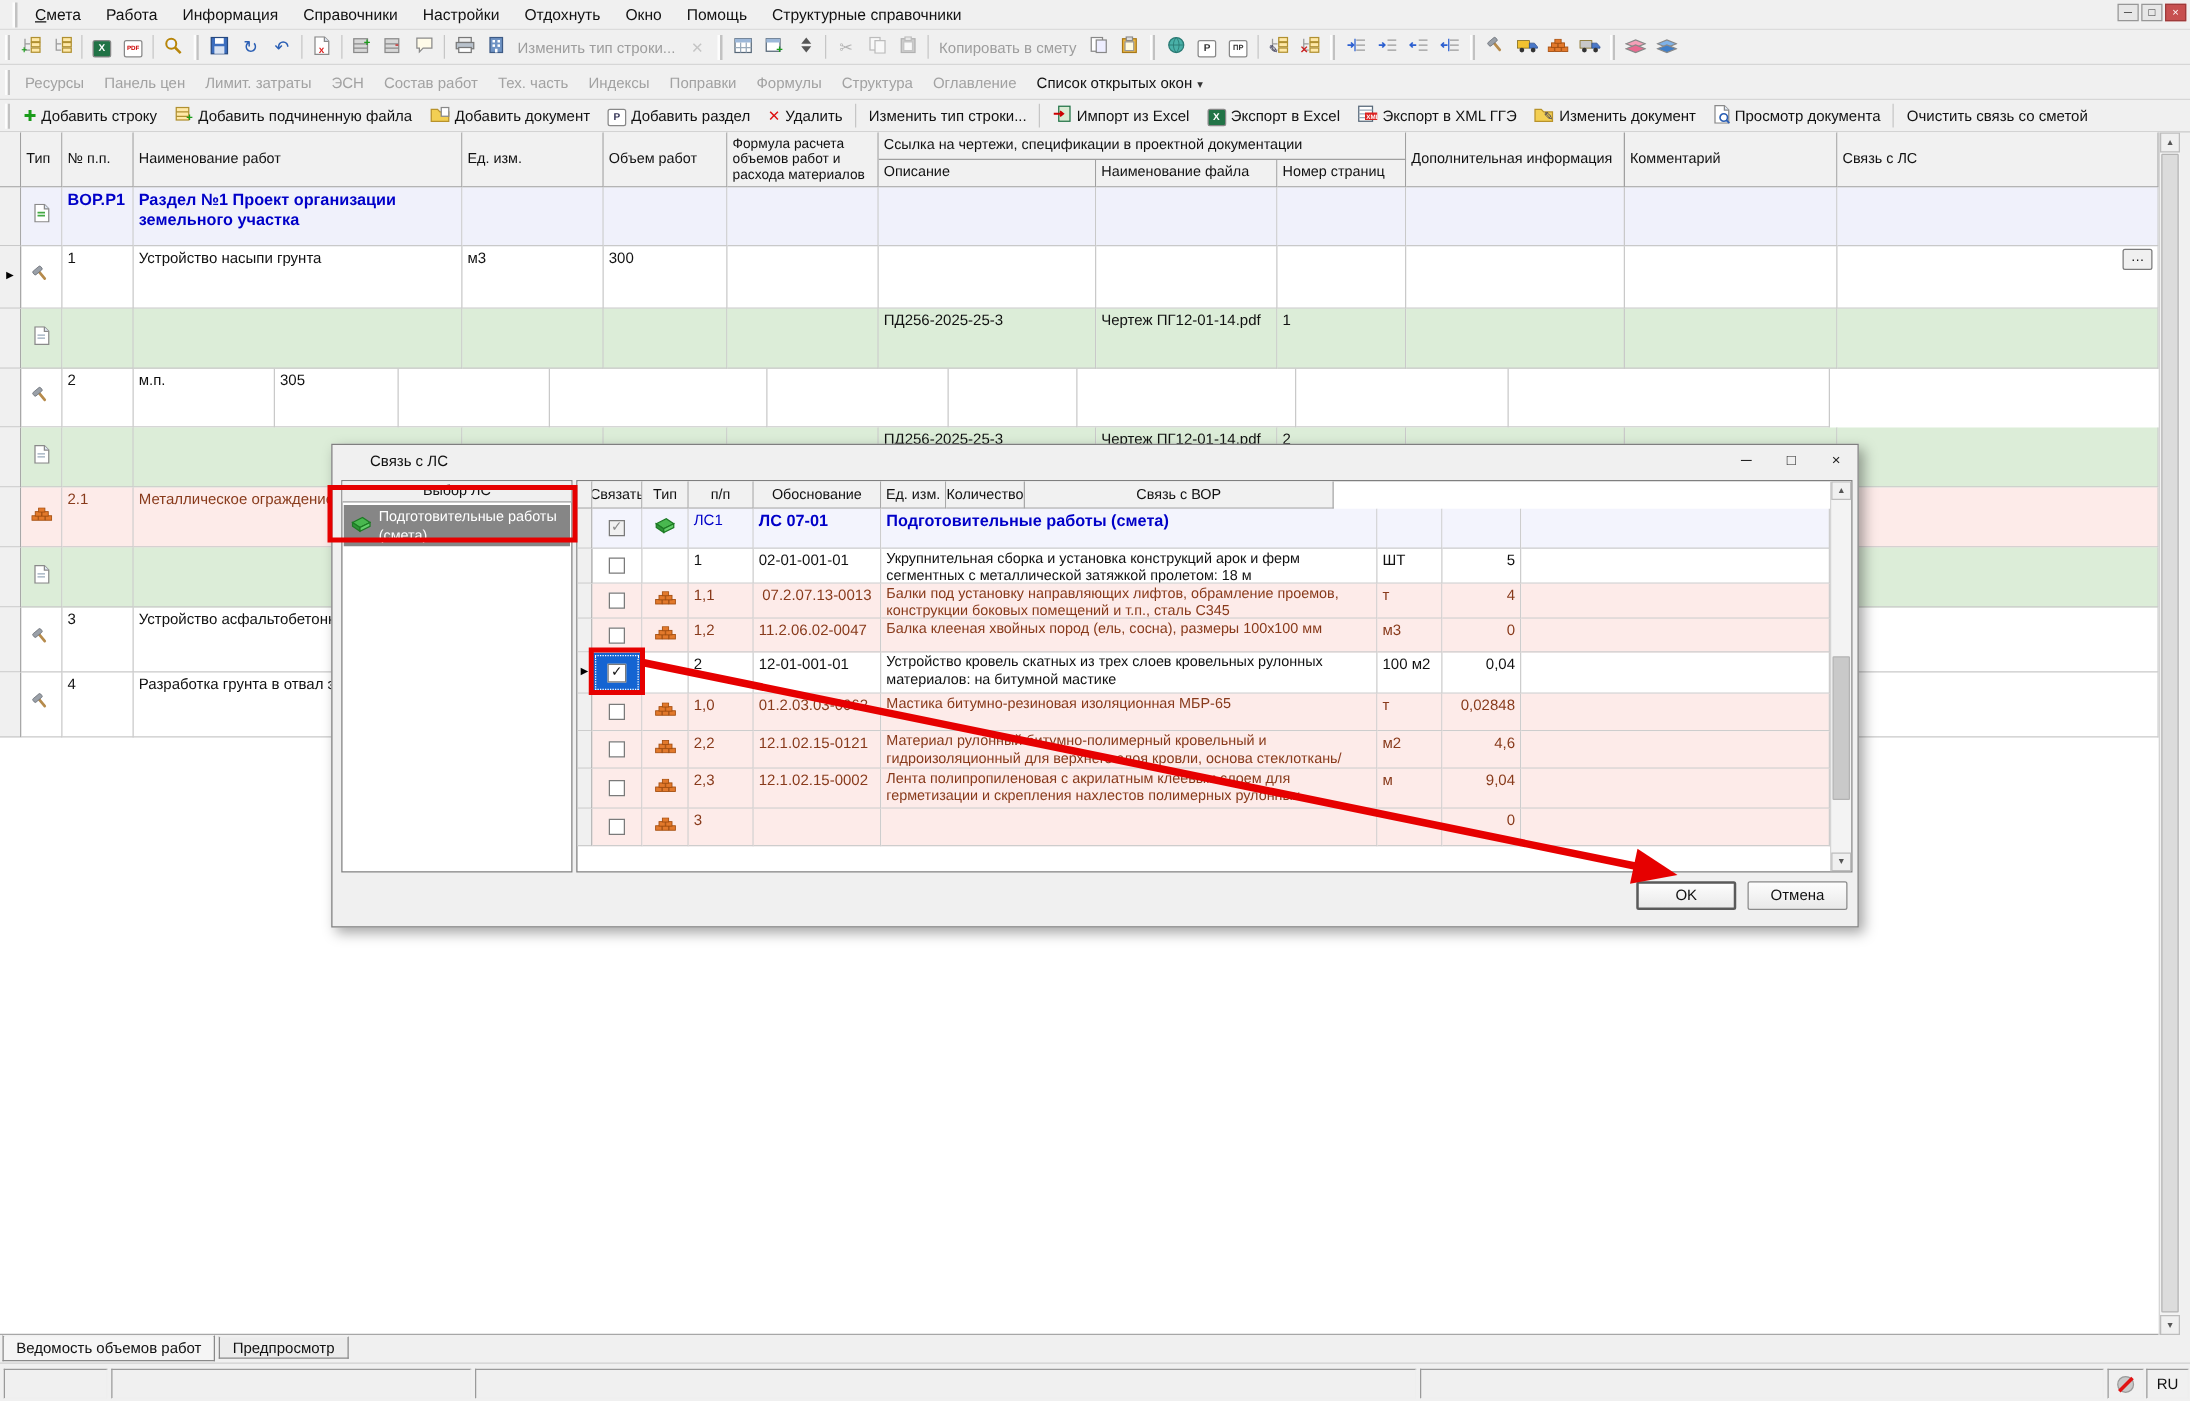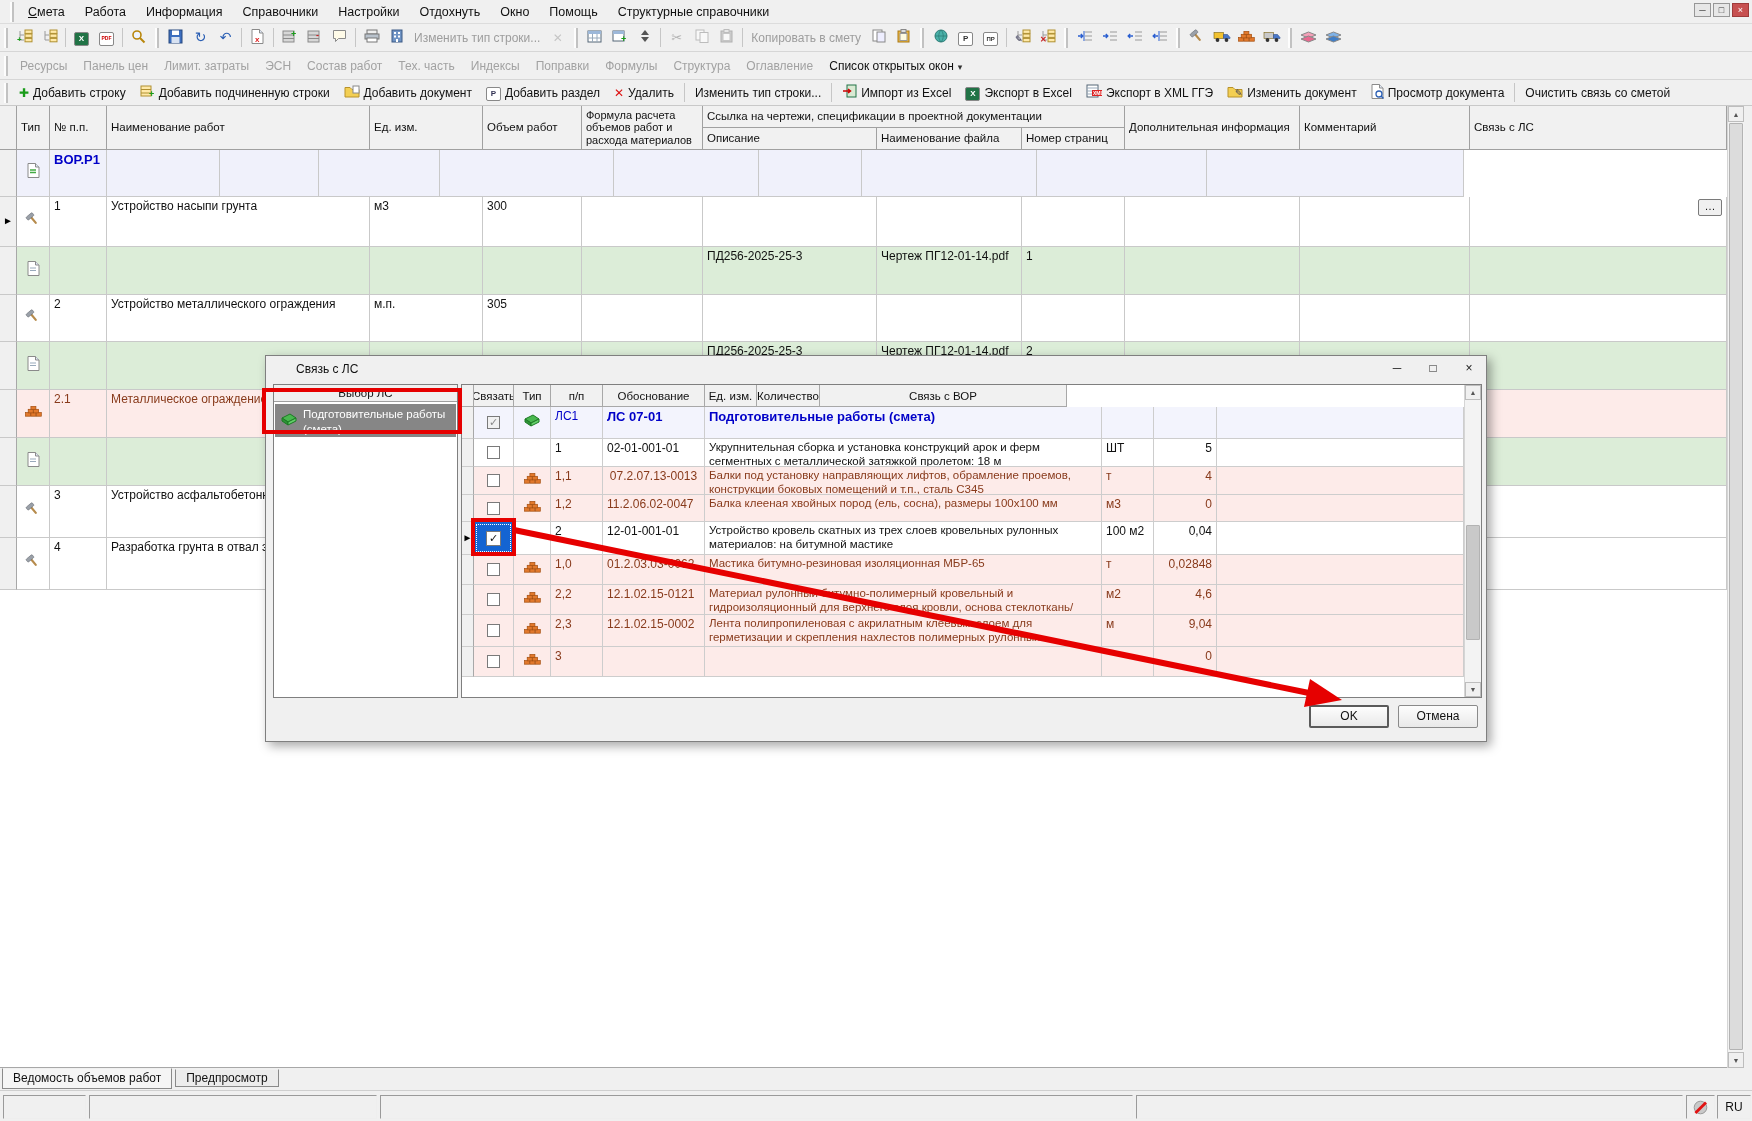--- a/index.html
+++ b/index.html
@@ -408,21 +408,21 @@
     <span class="act-item">
       <span><span style="color:#1a9c1a;font-size:12px;line-height:1">✚</span></span>
       <span>Добавить строку</span>
     </span>
     <span class="act-item">
       <span><svg width="15" height="13" viewBox="0 0 15 13">
           <rect x="1" y="1" width="10" height="10" fill="#ffe9a8" stroke="#b09030"></rect>
           <path d="M1 4.5h10M1 8h10" stroke="#b09030"></path>
           <text x="9" y="12" font-size="9" fill="#1a9c1a" font-weight="bold">+</text>
         </svg></span>
-      <span>Добавить подчиненную строки</span>
+      <span>Добавить подчиненную файла</span>
     </span>
     <span class="act-item">
       <span><svg width="16" height="13" viewBox="0 0 16 13">
           <path d="M1 2.5h5l2 2h7V12H1z" fill="#f3cf53" stroke="#b8922a"></path>
           <rect x="9" y="1" width="6" height="7" fill="#fff" stroke="#888"></rect>
         </svg></span>
       <span>Добавить документ</span>
     </span>
     <span class="act-item">
       <span><span class="lbx" style="background:#fff;color:#335;font-size:8px">P</span></span>
@@ -504,20 +504,21 @@
       <div class="gr k-section" style="height: 47px;">
         <div class="gc gmark" style="width: 17px;"></div>
         <div class="gc gtip gmark2" style="width: 33px;">
           <span><svg width="13" height="15" viewBox="0 0 13 15">
               <path d="M1 .5h7.5L12 4v10.5H1z" fill="#fff" stroke="#8a8a8a"></path>
               <path d="M8.5 .5V4H12" fill="#dfe8f5" stroke="#8a8a8a"></path>
               <path d="M3 7h6M3 9.5h6" stroke="#4a4" stroke-width="1.4"></path>
             </svg></span>
         </div>
         <div class="gc" style="width: 57px;">BOP.P1</div>
+        <div class="gc" style="width: 263px;">Раздел №1 Проект организации земельного участка</div>
         <div class="gc" style="width: 113px;"></div>
         <div class="gc" style="width: 99px;"></div>
         <div class="gc" style="width: 121px;"></div>
         <div class="gc" style="width: 174px;"></div>
         <div class="gc" style="width: 145px;"></div>
         <div class="gc" style="width: 103px;"></div>
         <div class="gc" style="width: 175px;"></div>
         <div class="gc" style="width: 170px;"></div>
         <div class="gc linkcell" style="width: 257px;"></div>
       </div>
@@ -572,21 +573,20 @@
         <div class="gc gmark" style="width: 17px;"></div>
         <div class="gc gtip gmark2" style="width: 33px;">
           <span><svg width="16" height="15" viewBox="0 0 16 15">
               <g transform="rotate(-40 8 8)">
                 <rect x="7.2" y="4" width="2.2" height="9" rx="1" fill="#b68b4c"></rect>
                 <rect x="4" y="1.5" width="8" height="3.6" rx="1" fill="#9aa0a8" stroke="#6a6f76" stroke-width="0.6"></rect>
               </g>
             </svg></span>
         </div>
         <div class="gc" style="width: 57px;">2</div>
-        <div class="gc" style="width: 263px;">Устройство металлического ограждения</div>
         <div class="gc" style="width: 113px;">м.п.</div>
         <div class="gc" style="width: 99px;">305</div>
         <div class="gc" style="width: 121px;"></div>
         <div class="gc" style="width: 174px;"></div>
         <div class="gc" style="width: 145px;"></div>
         <div class="gc" style="width: 103px;"></div>
         <div class="gc" style="width: 175px;"></div>
         <div class="gc" style="width: 170px;"></div>
         <div class="gc linkcell" style="width: 257px;"></div>
       </div>

